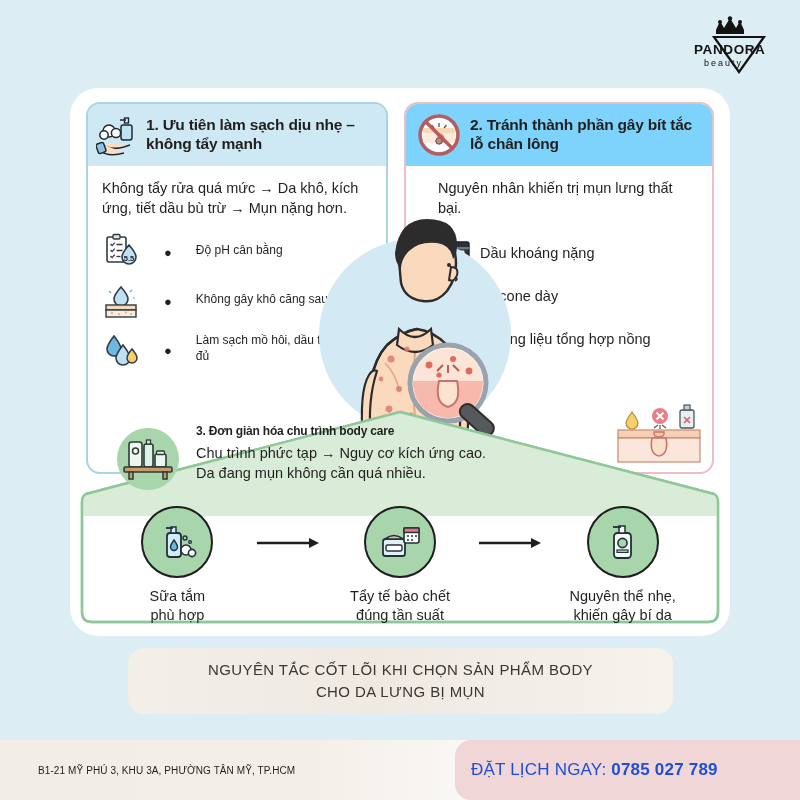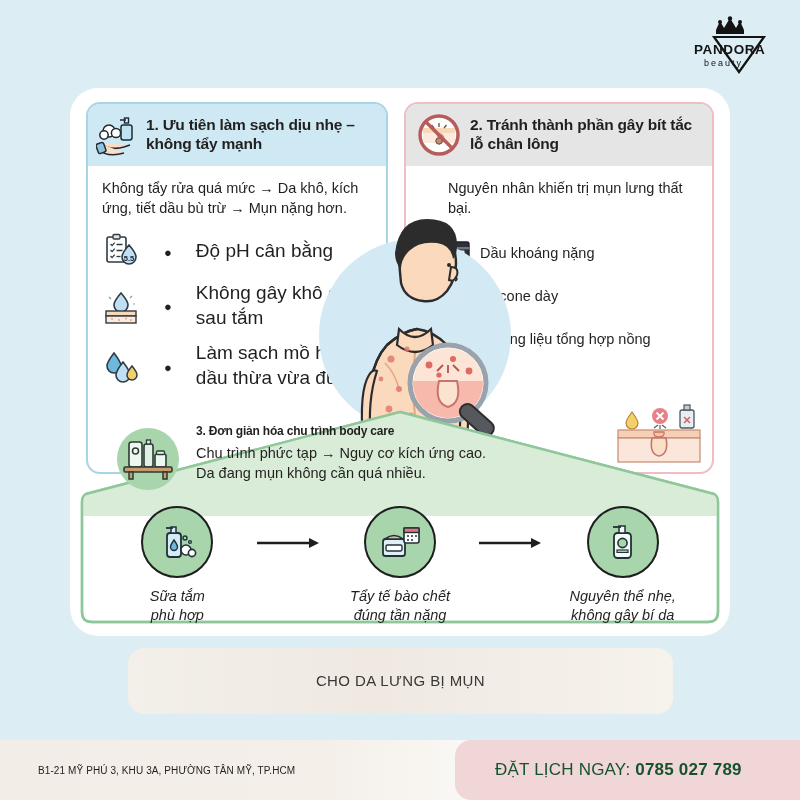--- a/index.html
+++ b/index.html
@@ -27,33 +27,33 @@
     border:2px solid #a9d4e6; border-radius:14px; background:#fff; overflow:hidden;
   }
   #panel1 .phead {
     background:#cfe9f4; height:62px; display:flex; align-items:center; gap:6px; padding:0 8px;
   }
   #panel2 {
     position:absolute; left:334px; top:14px; width:310px; height:372px;
     border:2px solid #edbfc4; border-radius:14px; background:#fff; overflow:hidden;
   }
   #panel2 .phead {
-    background:#e5e5e5; height:62px; display:flex; align-items:center; gap:8px; padding:0 10px;
+    background:#7dd3fc; height:62px; display:flex; align-items:center; gap:8px; padding:0 10px;
   }
   .ptitle { font-size:15.5px; font-weight:bold; line-height:1.2; letter-spacing:-.2px; }
   .pbody { padding:12px 14px 0 14px; }
   .ptext { font-size:14.5px; line-height:1.38; }
-  #panel2 .pbody { padding-left:42px; }
+  #panel2 .pbody { padding-left:32px; }
 
   .bullets { margin-top:14px; display:flex; flex-direction:column; gap:11px; }
   .brow { display:flex; align-items:center; gap:24px; }
   .bicon { width:38px; height:38px; flex:0 0 38px; }
   .bicon svg { width:100%; height:100%; display:block; }
   .bdot { font-size:13px; line-height:1; margin-top:2px; }
-  .btext { font-size:19px; line-height:1.3; }
+  .btext { font-size:12px; line-height:1.3; }
 
   .xrows { margin-top:20px; display:flex; flex-direction:column; gap:13px; padding-left:18px; }
   .xrow { display:flex; align-items:center; gap:4px; }
   .xmark { font-size:19px; font-weight:bold; width:18px; }
   .xicon { width:30px; height:30px; flex:0 0 30px; }
   .xicon svg { width:100%; height:100%; display:block; }
   .xtext { font-size:14.5px; line-height:1.28; }
 
   #poreIcon { position:absolute; right:10px; bottom:8px; width:86px; height:62px; }
   #poreIcon svg { width:100%; height:100%; display:block; }
@@ -66,21 +66,21 @@
   #panel3 { position:absolute; left:8px; top:320px; width:644px; height:218px; }
   #panel3 .shape { position:absolute; inset:0; }
   #panel3 .shape svg { width:100%; height:100%; display:block; }
   #p3content { position:absolute; inset:0; }
   #p3head { position:absolute; left:118px; top:16px; width:500px; }
   #p3title { font-size:12px; font-weight:bold; letter-spacing:-.2px; }
   #p3text { margin-top:6px; font-size:14.5px; line-height:1.35; }
   #p3shelf { position:absolute; left:37px; top:18px; width:66px; height:66px; }
   #p3shelf svg { width:100%; height:100%; display:block; }
 
-  #steps { position:absolute; left:20px; top:98px; width:604px; display:flex; align-items:flex-start;font-style:italic; }
+  #steps { position:absolute; left:20px; top:98px; width:604px; display:flex; align-items:flex-start; }
   .step { width:170px; display:flex; flex-direction:column; align-items:center; }
   .scircle { width:72px; height:72px; border-radius:50%; background:#a8d5ab; border:2px solid #1e1e1e; display:flex; align-items:center; justify-content:center; }
   .scircle svg { width:46px; height:46px; display:block; }
   .slabel { margin-top:9px; font-size:14.5px; line-height:1.3; text-align:center; }
   .arrow { flex:1; display:flex; align-items:center; justify-content:center; padding-top:30px; }
   .arrow svg { width:64px; height:14px; display:block; }
 
   
   #banner {
     position:absolute; left:128px; top:648px; width:545px; height:66px;
@@ -96,21 +96,21 @@
     position:absolute; left:0; top:0; width:470px; height:60px;
     background:linear-gradient(90deg,#f2ede6 0%,#f4efe9 70%,#faf8f5 100%);
     display:flex; align-items:center;
   }
   #addr { padding-left:38px; font-size:10px; font-weight:normal; letter-spacing:.1px; color:#211f1e; }
   #footRight {
     position:absolute; left:455px; top:0; width:345px; height:60px;
     background:#f0d6d6; border-top-left-radius:16px; border-bottom-left-radius:16px;
     display:flex; align-items:center;
   }
-  #cta { padding-left:40px; font-size:17px; color:#14532d; letter-spacing:.2px; }
+  #cta { padding-left:16px; font-size:17px; color:#1d4ed8; letter-spacing:.2px; }
   #cta b { font-weight:bold; }
 </style>
 </head>
 <body>
 
 <div id="logo">
   <svg viewBox="0 0 104 72">
     <g fill="#131313">
       <path d="M38 18 l4 -9 4 7 6 -10 6 10 4 -7 4 9 z"></path>
       <rect x="38" y="18" width="28" height="4"></rect>
@@ -434,21 +434,21 @@
                   <circle cx="31" cy="17" r="1"></circle>
                   <circle cx="35" cy="17" r="1"></circle>
                   <circle cx="39" cy="17" r="1"></circle>
                   <circle cx="31" cy="21" r="1"></circle>
                   <circle cx="35" cy="21" r="1"></circle>
                 </g>
             </svg>
           </div>
           <div class="slabel">
             <div>Tẩy tế bào chết</div>
-            <div>đúng tần nặng</div>
+            <div>đúng tần suất</div>
           </div>
         </div>
 
         <div class="arrow">
           <svg viewBox="0 0 64 14">
               <path d="M0 7 H54" stroke="#1e1e1e" stroke-width="2.4"></path>
               <path d="M52 2 L62 7 L52 12z" fill="#1e1e1e"></path>
             </svg>
         </div>
 
@@ -457,31 +457,32 @@
             <svg viewBox="0 0 46 46">
               <rect x="14" y="14" width="17" height="25" rx="3.4" fill="#f2faf5" stroke="#22303a" stroke-width="1.8"></rect>
               <rect x="19" y="7" width="6" height="7" fill="#f2faf5" stroke="#22303a" stroke-width="1.5"></rect>
               <path d="M13 8 h8" stroke="#22303a" stroke-width="1.8" fill="none"></path>
               <circle cx="22.5" cy="24" r="4.6" fill="#a8d5ab" stroke="#22303a" stroke-width="1.6"></circle>
               <rect x="17" y="31" width="11" height="2.4" fill="#cfe6d4" stroke="#22303a" stroke-width="1.2"></rect>
             </svg>
           </div>
           <div class="slabel">
             <div>Nguyên thể nhẹ,</div>
-            <div>không gây bí da</div>
+            <div>khiến gây bí da</div>
           </div>
         </div>
 
       </div>
     </div>
   </div>
 
 </div>
 
 <div id="banner">
+  <div>NGUYÊN TẮC CỐT LÕI KHI CHỌN SẢN PHẨM BODY</div>
   <div>CHO DA LƯNG BỊ MỤN</div>
 </div>
 
 <div id="footer">
   <div id="footLeft">
     <div id="addr">B1-21 MỸ PHÚ 3, KHU 3A, PHƯỜNG TÂN MỸ, TP.HCM</div>
   </div>
   <div id="footRight">
     <div id="cta">
       <span>ĐẶT LỊCH NGAY:</span>

